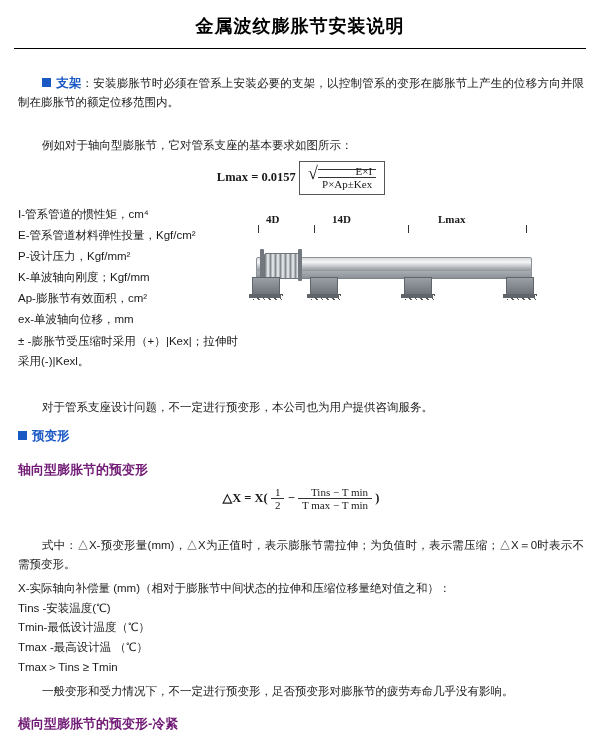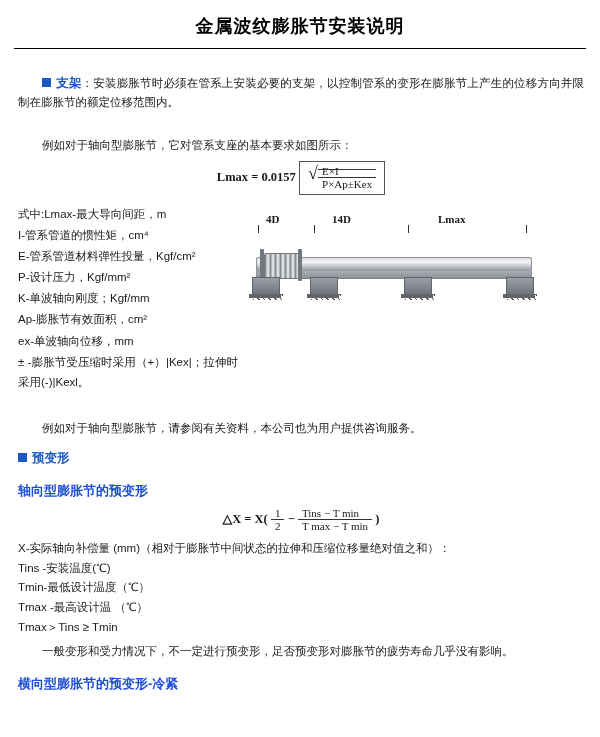--- a/index.html
+++ b/index.html
@@ -52,21 +52,21 @@
   }
   .head-blue.inline{
     display:inline;
   }
   .para{
     margin:2px 0 2px 0;
     text-indent:0;
   }
   .indent2{ text-indent:24px;margin-top:24px; }
   .sub-head{
-    color:#1d4ed8;
+    color:#701a75;
     font-weight:bold;
     font-size:13px;
     margin:12px 0 4px 0;
   }
   .list{
     margin:2px 0 2px 0;
     padding:0;
   }
   .list div{
     margin:1px 0;
@@ -83,21 +83,21 @@
     vertical-align:middle;
   }
   .fsym{
     font-family:"Liberation Serif", serif;
     font-weight:bold;
     font-size:12.5px;
   }
   .frac{
     display:inline-block;
     vertical-align:middle;
-    text-align:left;
+    text-align:right;
     font-family:"Liberation Serif", serif;
     font-size:11px;
     line-height:1.15;
   }
   .frac .num{ border-bottom:1px solid #333; padding:0 4px; display:block;}
   .frac .den{ padding:0 4px; display:block;}
   .sqrt{
     display:inline-block;
     vertical-align:middle;
     position:relative;
@@ -237,21 +237,20 @@
               <span class="num">E×I</span>
               <span class="den">P×Ap±Kex</span>
             </span>
           </span>
         </span>
       </span>
     </div>
 
     <div class="two-col">
       <div class="col-left list">
-        <div>式中:Lmax-最大导向间距，m</div>
         <div class="l2">I-管系管道的惯性矩，cm⁴</div>
         <div class="l2">E-管系管道材料弹性投量，Kgf/cm²</div>
         <div class="l2">P-设计压力，Kgf/mm²</div>
         <div class="l2">K-单波轴向刚度；Kgf/mm</div>
         <div class="l2">Ap-膨胀节有效面积，cm²</div>
         <div class="l2">ex-单波轴向位移，mm</div>
         <div class="l2">± -膨胀节受压缩时采用（+）|Kex|；拉伸时采用(-)|Kexl。</div>
       </div>
 
       <div class="col-right">
@@ -283,21 +282,21 @@
                 <span class="anchor-hatch"></span>
               </div>
             <div class="support" style="left:258px">
                 <span class="anchor-hatch"></span>
               </div>
           </div>
         </div>
       </div>
     </div>
 
-    <div class="para indent2 note">例如对于轴向型膨胀节，请参阅有关资料，本公司也为用户提供咨询服务。</div>
+    <div class="para indent2 note">对于管系支座设计问题，不一定进行预变形，本公司也为用户提供咨询服务。</div>
 
     <div class="head-blue">
       <span class="sq"></span><span>预变形</span>
     </div>
 
     <div class="sub-head">轴向型膨胀节的预变形</div>
 
     <div class="formula-box">
       <span class="fsym">△X = X(</span>
       <span class="frac">
@@ -305,20 +304,21 @@
         <span class="den">2</span>
       </span>
       <span class="fsym">−</span>
       <span class="frac">
         <span class="num">Tins − T min</span>
         <span class="den">T max − T min</span>
       </span>
       <span class="fsym">)</span>
     </div>
 
+    <div class="para indent2">式中：△X-预变形量(mm)，△X为正值时，表示膨胀节需拉伸；为负值时，表示需压缩；△X＝0时表示不需预变形。</div>
 
     <div class="list" style="margin-top:6px">
       <div class="l2">X-实际轴向补偿量 (mm)（相对于膨胀节中间状态的拉伸和压缩位移量绝对值之和）：</div>
       <div class="l2">Tins -安装温度(℃)</div>
       <div class="l2">Tmin-最低设计温度（℃）</div>
       <div class="l2">Tmax -最高设计温 （℃）</div>
       <div class="l2">Tmax＞Tins ≥ Tmin</div>
     </div>
 
     <div class="para indent2" style="margin-top:6px">一般变形和受力情况下，不一定进行预变形，足否预变形对膨胀节的疲劳寿命几乎没有影响。</div>

